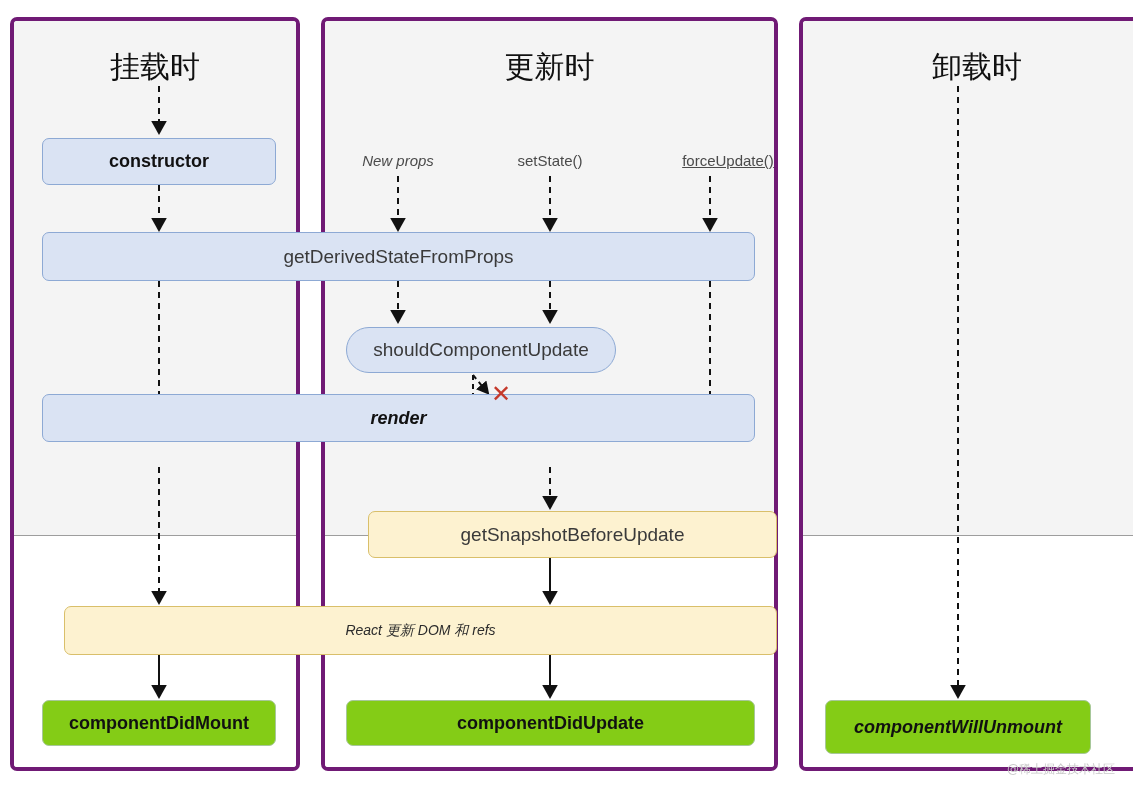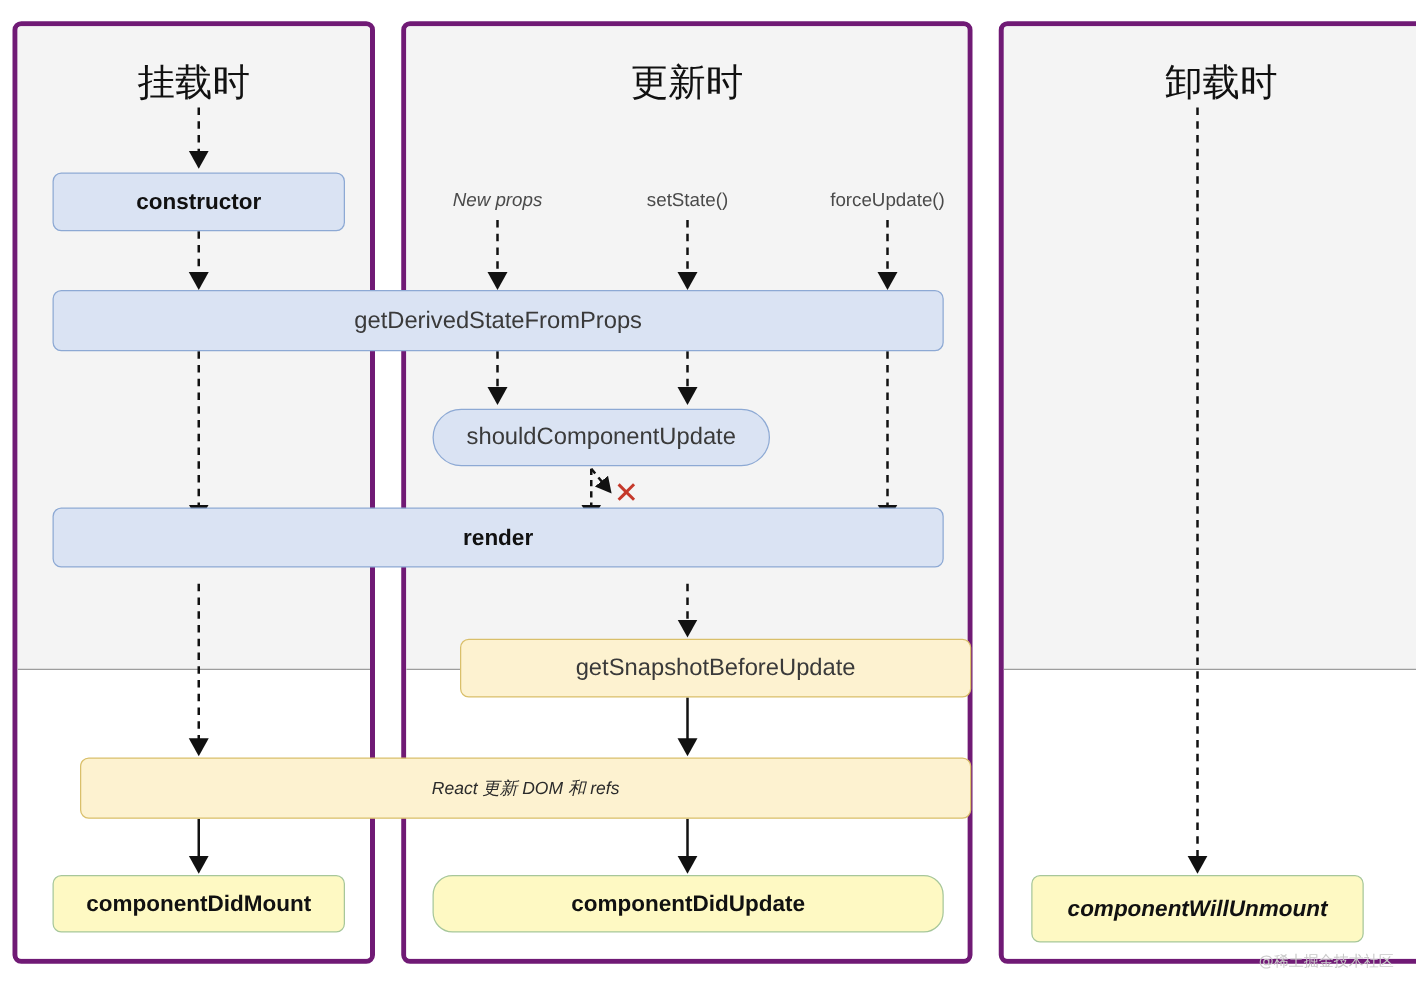--- a/index.html
+++ b/index.html
@@ -67,21 +67,21 @@
   .node.blue {
     background: #dae3f3;
     border: 1px solid #8da9d4;
   }
   .node.yellow {
     background: #fdf2d0;
     border: 1px solid #d9bf6a;
     margin-left: 22px;
   }
   .node.green {
-    background: #fef9c3;
+    background: #84cc16;
     border: 1px solid #a7c79a;
   }
   .node .lbl {
     display: block;
     padding: 0 10px;
   }
   .lbl.bold   { font-weight: bold; font-size: 18px; color: #111111; }
   .lbl.reg    { font-weight: normal; font-size: 19px; color: #3a3a3a; }
   .lbl.ital   { font-style: italic; font-weight: normal; font-size: 14px; color: #2b2b2b; }
 
@@ -176,53 +176,53 @@
 
     <line x1="958" y1="86" x2="958" y2="695" stroke="#111111" stroke-width="2" stroke-dasharray="6,5" marker-end="url(#ah)"></line>
   </svg>
 
   <div class="trigger italic" style="left:398px; top:152px;">
     <span>New props</span>
   </div>
   <div class="trigger" style="left:550px; top:152px;">
     <span>setState()</span>
   </div>
-  <div class="trigger" style="left:710px; top:152px;">
+  <div class="trigger" style="left:728px; top:152px;text-decoration:underline;">
     <span>forceUpdate()</span>
   </div>
 
   <div class="node blue" style="left:42px; top:138px; width:234px; height:47px;">
     <span class="lbl bold">constructor</span>
   </div>
 
   <div class="node blue" style="left:42px; top:232px; width:713px; height:49px;">
     <span class="lbl reg">getDerivedStateFromProps</span>
   </div>
 
   <div class="node blue" style="left:346px; top:327px; width:270px; height:46px;border-radius:23px;">
     <span class="lbl reg">shouldComponentUpdate</span>
   </div>
 
-  <div class="node blue" style="left:42px; top:406px; width:713px; height:48px;">
+  <div class="node blue" style="left:42px; top:394px; width:713px; height:48px;font-style:italic;">
     <span class="lbl bold">render</span>
   </div>
 
   <div class="node yellow" style="left:346px; top:511px; width:409px; height:47px;">
     <span class="lbl reg">getSnapshotBeforeUpdate</span>
   </div>
 
   <div class="node yellow" style="left:42px; top:606px; width:713px; height:49px;">
     <span class="lbl ital">React 更新 DOM 和 refs</span>
   </div>
 
   <div class="node green" style="left:42px; top:700px; width:234px; height:46px;">
     <span class="lbl bold">componentDidMount</span>
   </div>
 
-  <div class="node green" style="left:346px; top:700px; width:409px; height:46px;border-radius:16px;">
+  <div class="node green" style="left:346px; top:700px; width:409px; height:46px;">
     <span class="lbl bold">componentDidUpdate</span>
   </div>
 
   <div class="node green" style="left:825px; top:700px; width:266px; height:54px;font-style:italic;">
     <span class="lbl bold">componentWillUnmount</span>
   </div>
 
   <div style="position:absolute; left:490px; top:381px; width:22px; height:26px;
               color:#c5392b; font-size:24px; font-weight:bold; line-height:26px;
               text-align:center; font-family:'DejaVu Sans','Liberation Sans',sans-serif;">✕</div>

